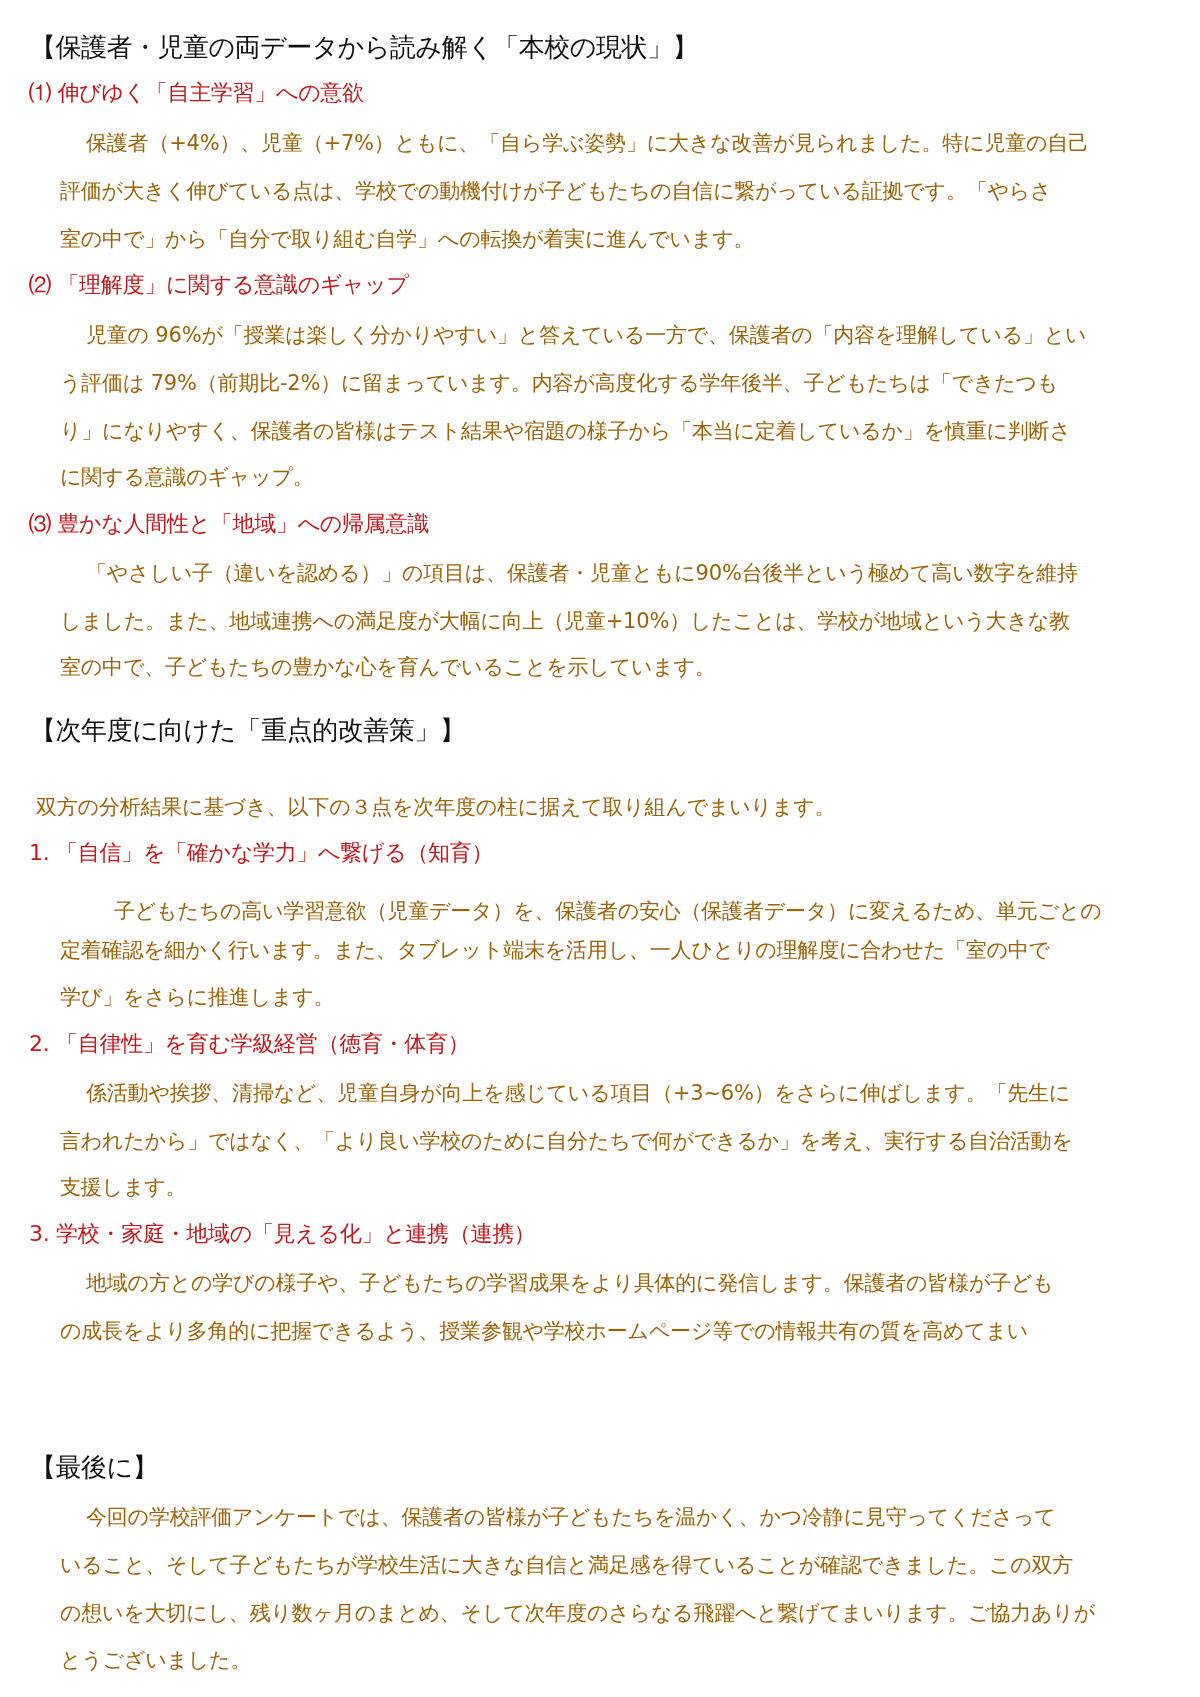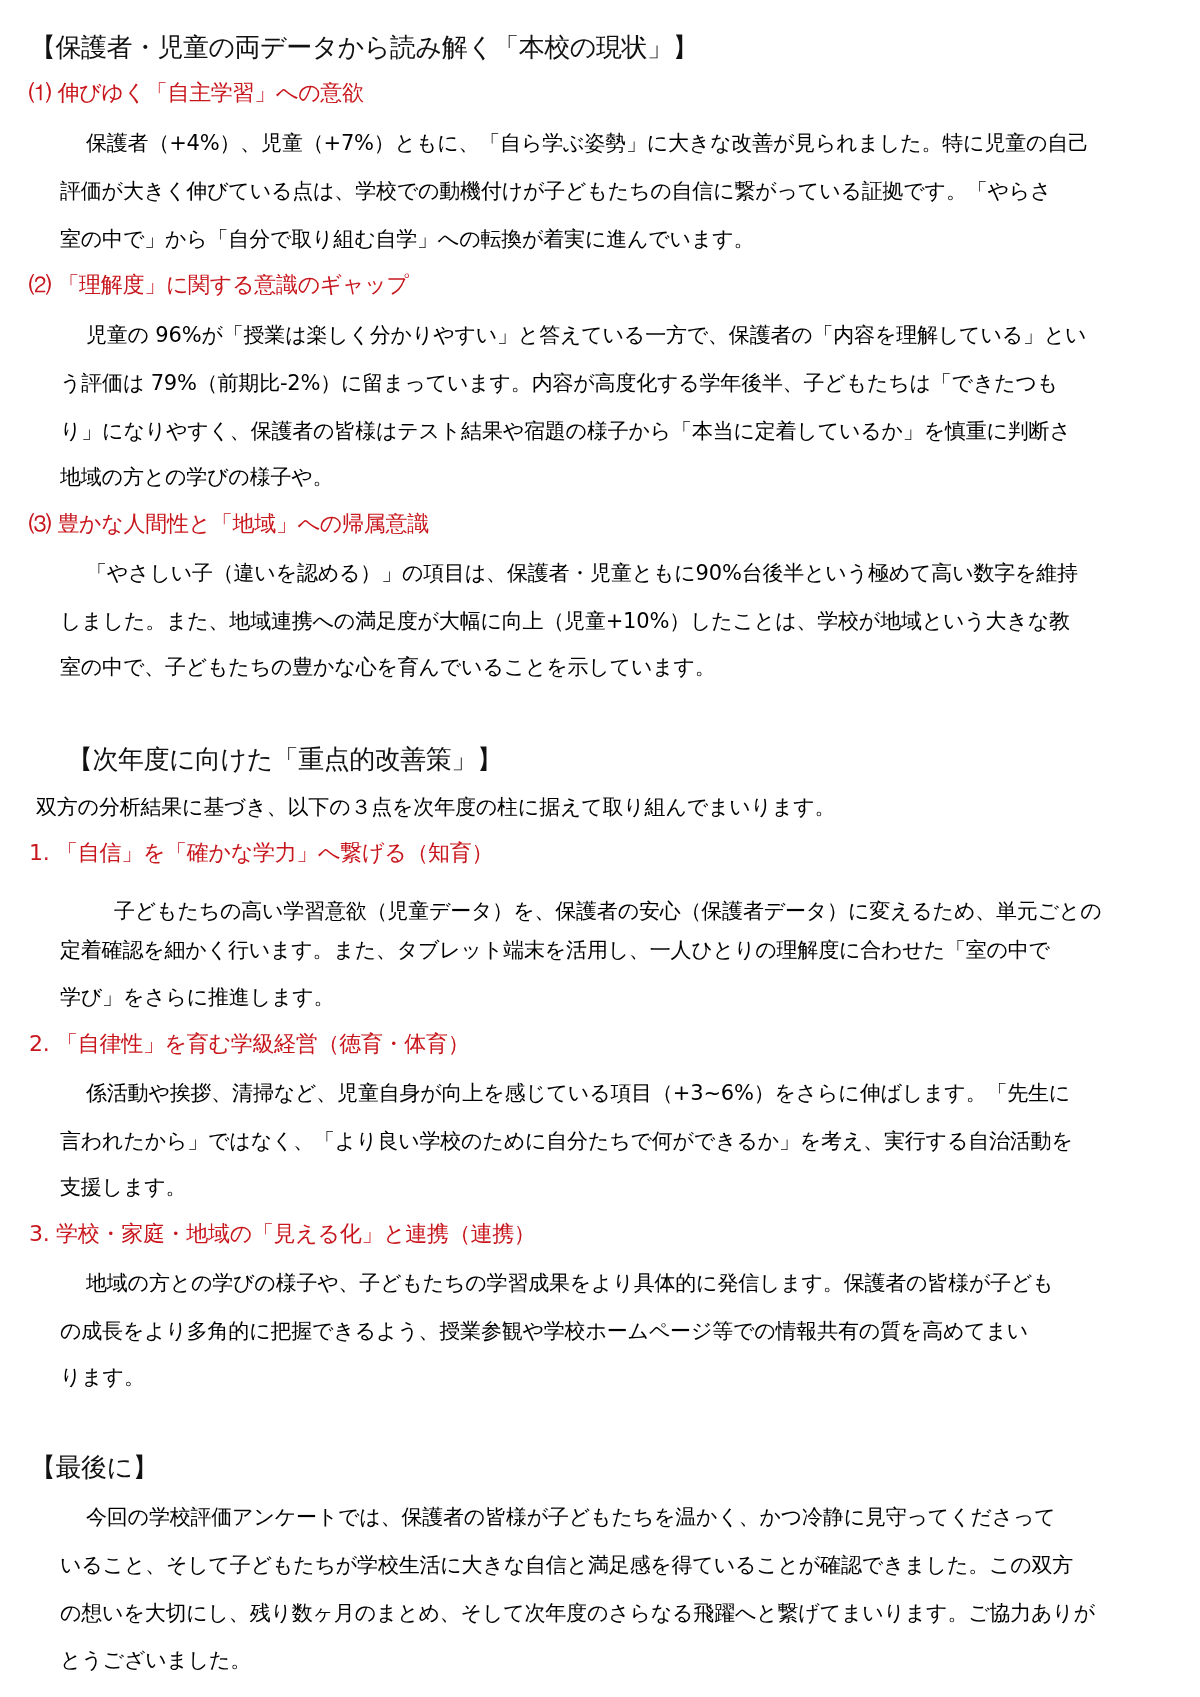--- a/index.html
+++ b/index.html
@@ -12,65 +12,64 @@
     .heading {
       position: absolute; left: 30px; font-size: 26px; line-height: 34px;
       white-space: nowrap; letter-spacing: -0.5px; color: #111;
     }
     .subheading {
       position: absolute; left: 29px; font-size: 22px; line-height: 30px;
       white-space: nowrap; color: #c8161d; letter-spacing: -0.3px;
     }
     .line {
       position: absolute; left: 60px; width: 1100px; font-size: 21px; line-height: 30px;
-      white-space: nowrap; letter-spacing: -0.2px; color: #000000;
+      white-space: nowrap; letter-spacing: -0.2px; color: #a16207;
     }
     .line.indent { left: 86px; }
     .line.flush { left: 36px; }
   </style>
 </head>
 <body>
 
 <div class="page">
 
   <div class="heading" style="top:30px;">【保護者・児童の両データから読み解く「本校の現状」】</div>
 
   <div class="subheading" style="top:78px;">⑴ 伸びゆく「自主学習」への意欲</div>
   <div class="line indent" style="top:128px;">保護者（+4%）、児童（+7%）ともに、「自ら学ぶ姿勢」に大きな改善が見られました。特に児童の自己</div>
   <div class="line" style="top:176px;">評価が大きく伸びている点は、学校での動機付けが子どもたちの自信に繋がっている証拠です。「やらさ</div>
   <div class="line" style="top:224px;">室の中で」から「自分で取り組む自学」への転換が着実に進んでいます。</div>
 
   <div class="subheading" style="top:270px;">⑵ 「理解度」に関する意識のギャップ</div>
   <div class="line indent" style="top:320px;">児童の 96%が「授業は楽しく分かりやすい」と答えている一方で、保護者の「内容を理解している」とい</div>
   <div class="line" style="top:368px;">う評価は 79%（前期比-2%）に留まっています。内容が高度化する学年後半、子どもたちは「できたつも</div>
   <div class="line" style="top:416px;">り」になりやすく、保護者の皆様はテスト結果や宿題の様子から「本当に定着しているか」を慎重に判断さ</div>
-  <div class="line" style="top:462px;">地域の方との学びの様子や。</div>
+  <div class="line" style="top:462px;">に関する意識のギャップ。</div>
 
   <div class="subheading" style="top:509px;">⑶ 豊かな人間性と「地域」への帰属意識</div>
   <div class="line indent" style="top:558px;">「やさしい子（違いを認める）」の項目は、保護者・児童ともに90%台後半という極めて高い数字を維持</div>
   <div class="line" style="top:606px;">しました。また、地域連携への満足度が大幅に向上（児童+10%）したことは、学校が地域という大きな教</div>
   <div class="line" style="top:652px;">室の中で、子どもたちの豊かな心を育んでいることを示しています。</div>
 
-  <div class="heading" style="top:742px;margin-left:37px;">【次年度に向けた「重点的改善策」】</div>
+  <div class="heading" style="top:713px;">【次年度に向けた「重点的改善策」】</div>
   <div class="line flush" style="top:792px;">双方の分析結果に基づき、以下の３点を次年度の柱に据えて取り組んでまいります。</div>
 
   <div class="subheading" style="top:838px;">1. 「自信」を「確かな学力」へ繋げる（知育）</div>
   <div class="line indent" style="top:896px;margin-left:28px;">子どもたちの高い学習意欲（児童データ）を、保護者の安心（保護者データ）に変えるため、単元ごとの</div>
   <div class="line" style="top:935px;">定着確認を細かく行います。また、タブレット端末を活用し、一人ひとりの理解度に合わせた「室の中で</div>
   <div class="line" style="top:982px;">学び」をさらに推進します。</div>
 
   <div class="subheading" style="top:1029px;">2. 「自律性」を育む学級経営（徳育・体育）</div>
   <div class="line indent" style="top:1078px;">係活動や挨拶、清掃など、児童自身が向上を感じている項目（+3~6%）をさらに伸ばします。「先生に</div>
   <div class="line" style="top:1126px;">言われたから」ではなく、「より良い学校のために自分たちで何ができるか」を考え、実行する自治活動を</div>
   <div class="line" style="top:1172px;">支援します。</div>
 
   <div class="subheading" style="top:1219px;">3. 学校・家庭・地域の「見える化」と連携（連携）</div>
   <div class="line indent" style="top:1268px;">地域の方との学びの様子や、子どもたちの学習成果をより具体的に発信します。保護者の皆様が子ども</div>
   <div class="line" style="top:1316px;">の成長をより多角的に把握できるよう、授業参観や学校ホームページ等での情報共有の質を高めてまい</div>
-  <div class="line" style="top:1362px;">ります。</div>
 
   <div class="heading" style="top:1450px;">【最後に】</div>
   <div class="line indent" style="top:1502px;">今回の学校評価アンケートでは、保護者の皆様が子どもたちを温かく、かつ冷静に見守ってくださって</div>
   <div class="line" style="top:1550px;">いること、そして子どもたちが学校生活に大きな自信と満足感を得ていることが確認できました。この双方</div>
   <div class="line" style="top:1598px;">の想いを大切にし、残り数ヶ月のまとめ、そして次年度のさらなる飛躍へと繋げてまいります。ご協力ありが</div>
   <div class="line" style="top:1645px;">とうございました。</div>
 
 </div>
 
 </body></html>

